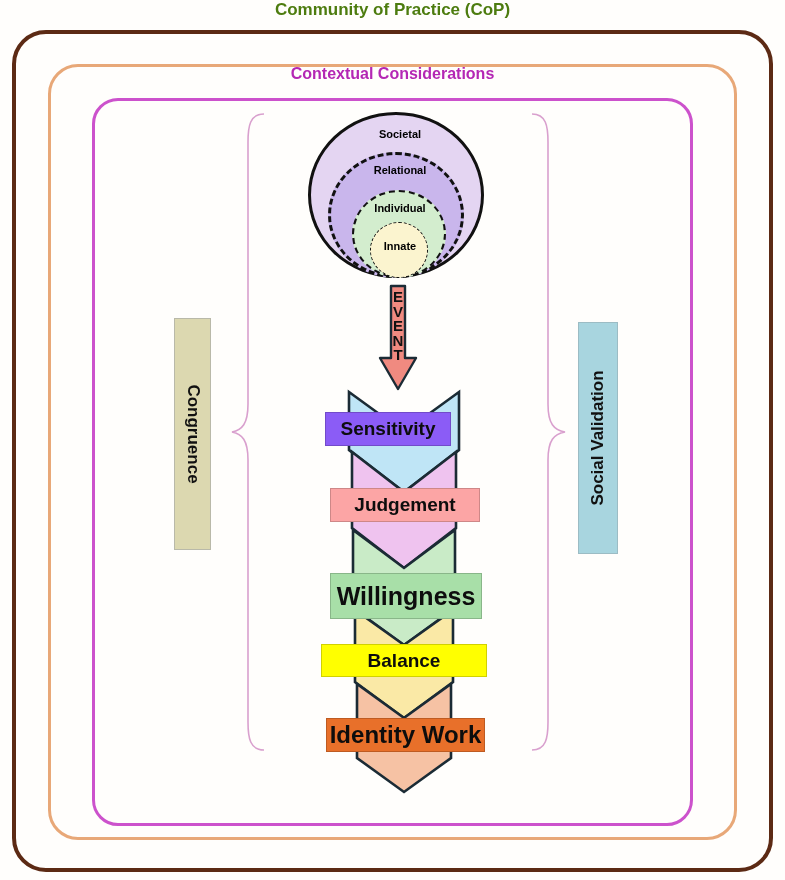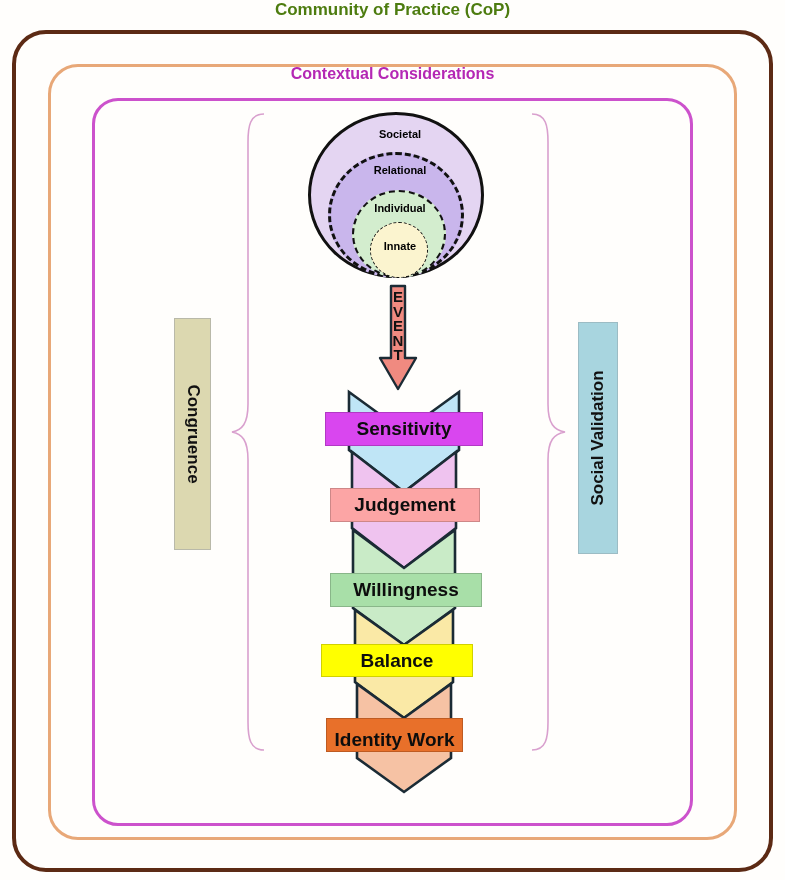--- a/index.html
+++ b/index.html
@@ -40,25 +40,25 @@
   #event-letters{position:absolute;left:378px;top:290px;width:40px;text-align:center;
     font-size:15px;font-weight:bold;color:#111;line-height:14.5px;}
 
   
   #pipeline{position:absolute;left:0;top:0;width:785px;height:880px;}
   .bar{position:absolute;box-sizing:border-box;border:1px solid rgba(0,0,0,.18);
        display:flex;align-items:center;justify-content:center;
        font-weight:bold;color:#0d0d0d;}
   .bar span{pointer-events:none;}
 
-  #bar-sensitivity{left:325px;top:412px;width:158px;height:34px;background:#d946ef;font-size:19px;}
+  #bar-sensitivity{left:325px;top:412px;width:126px;height:34px;background:#8b5cf6;font-size:19px;}
   #bar-judgement  {left:330px;top:488px;width:150px;height:34px;background:#fca5a5;font-size:19px;}
-  #bar-willingness{left:330px;top:573px;width:152px;height:34px;background:#A8DFA8;font-size:19px;}
-  #bar-balance    {left:321px;top:644px;width:152px;height:33px;background:#FFFF00;font-size:19px;}
-  #bar-identity   {left:326px;top:718px;width:137px;height:34px;background:#E8702A;font-size:19px;align-items:flex-end;}
+  #bar-willingness{left:330px;top:573px;width:152px;height:46px;background:#A8DFA8;font-size:25px;}
+  #bar-balance    {left:321px;top:644px;width:166px;height:33px;background:#FFFF00;font-size:19px;}
+  #bar-identity   {left:326px;top:718px;width:159px;height:34px;background:#E8702A;font-size:24px;}
 
   
   .sidebox{position:absolute;box-sizing:border-box;border:1px solid #b9b9a9;
     display:flex;align-items:center;justify-content:center;}
   #box-congruence{left:174px;top:318px;width:37px;height:232px;background:#DCD8B0;}
   #box-congruence .vtxt{transform:rotate(90deg);white-space:nowrap;font-size:17px;font-weight:bold;color:#111;}
   #box-social{left:578px;top:322px;width:40px;height:232px;background:#A8D5DF;border-color:#9cbcc4;}
   #box-social .vtxt{transform:rotate(-90deg);white-space:nowrap;font-size:17px;font-weight:bold;color:#111;}
 
   

